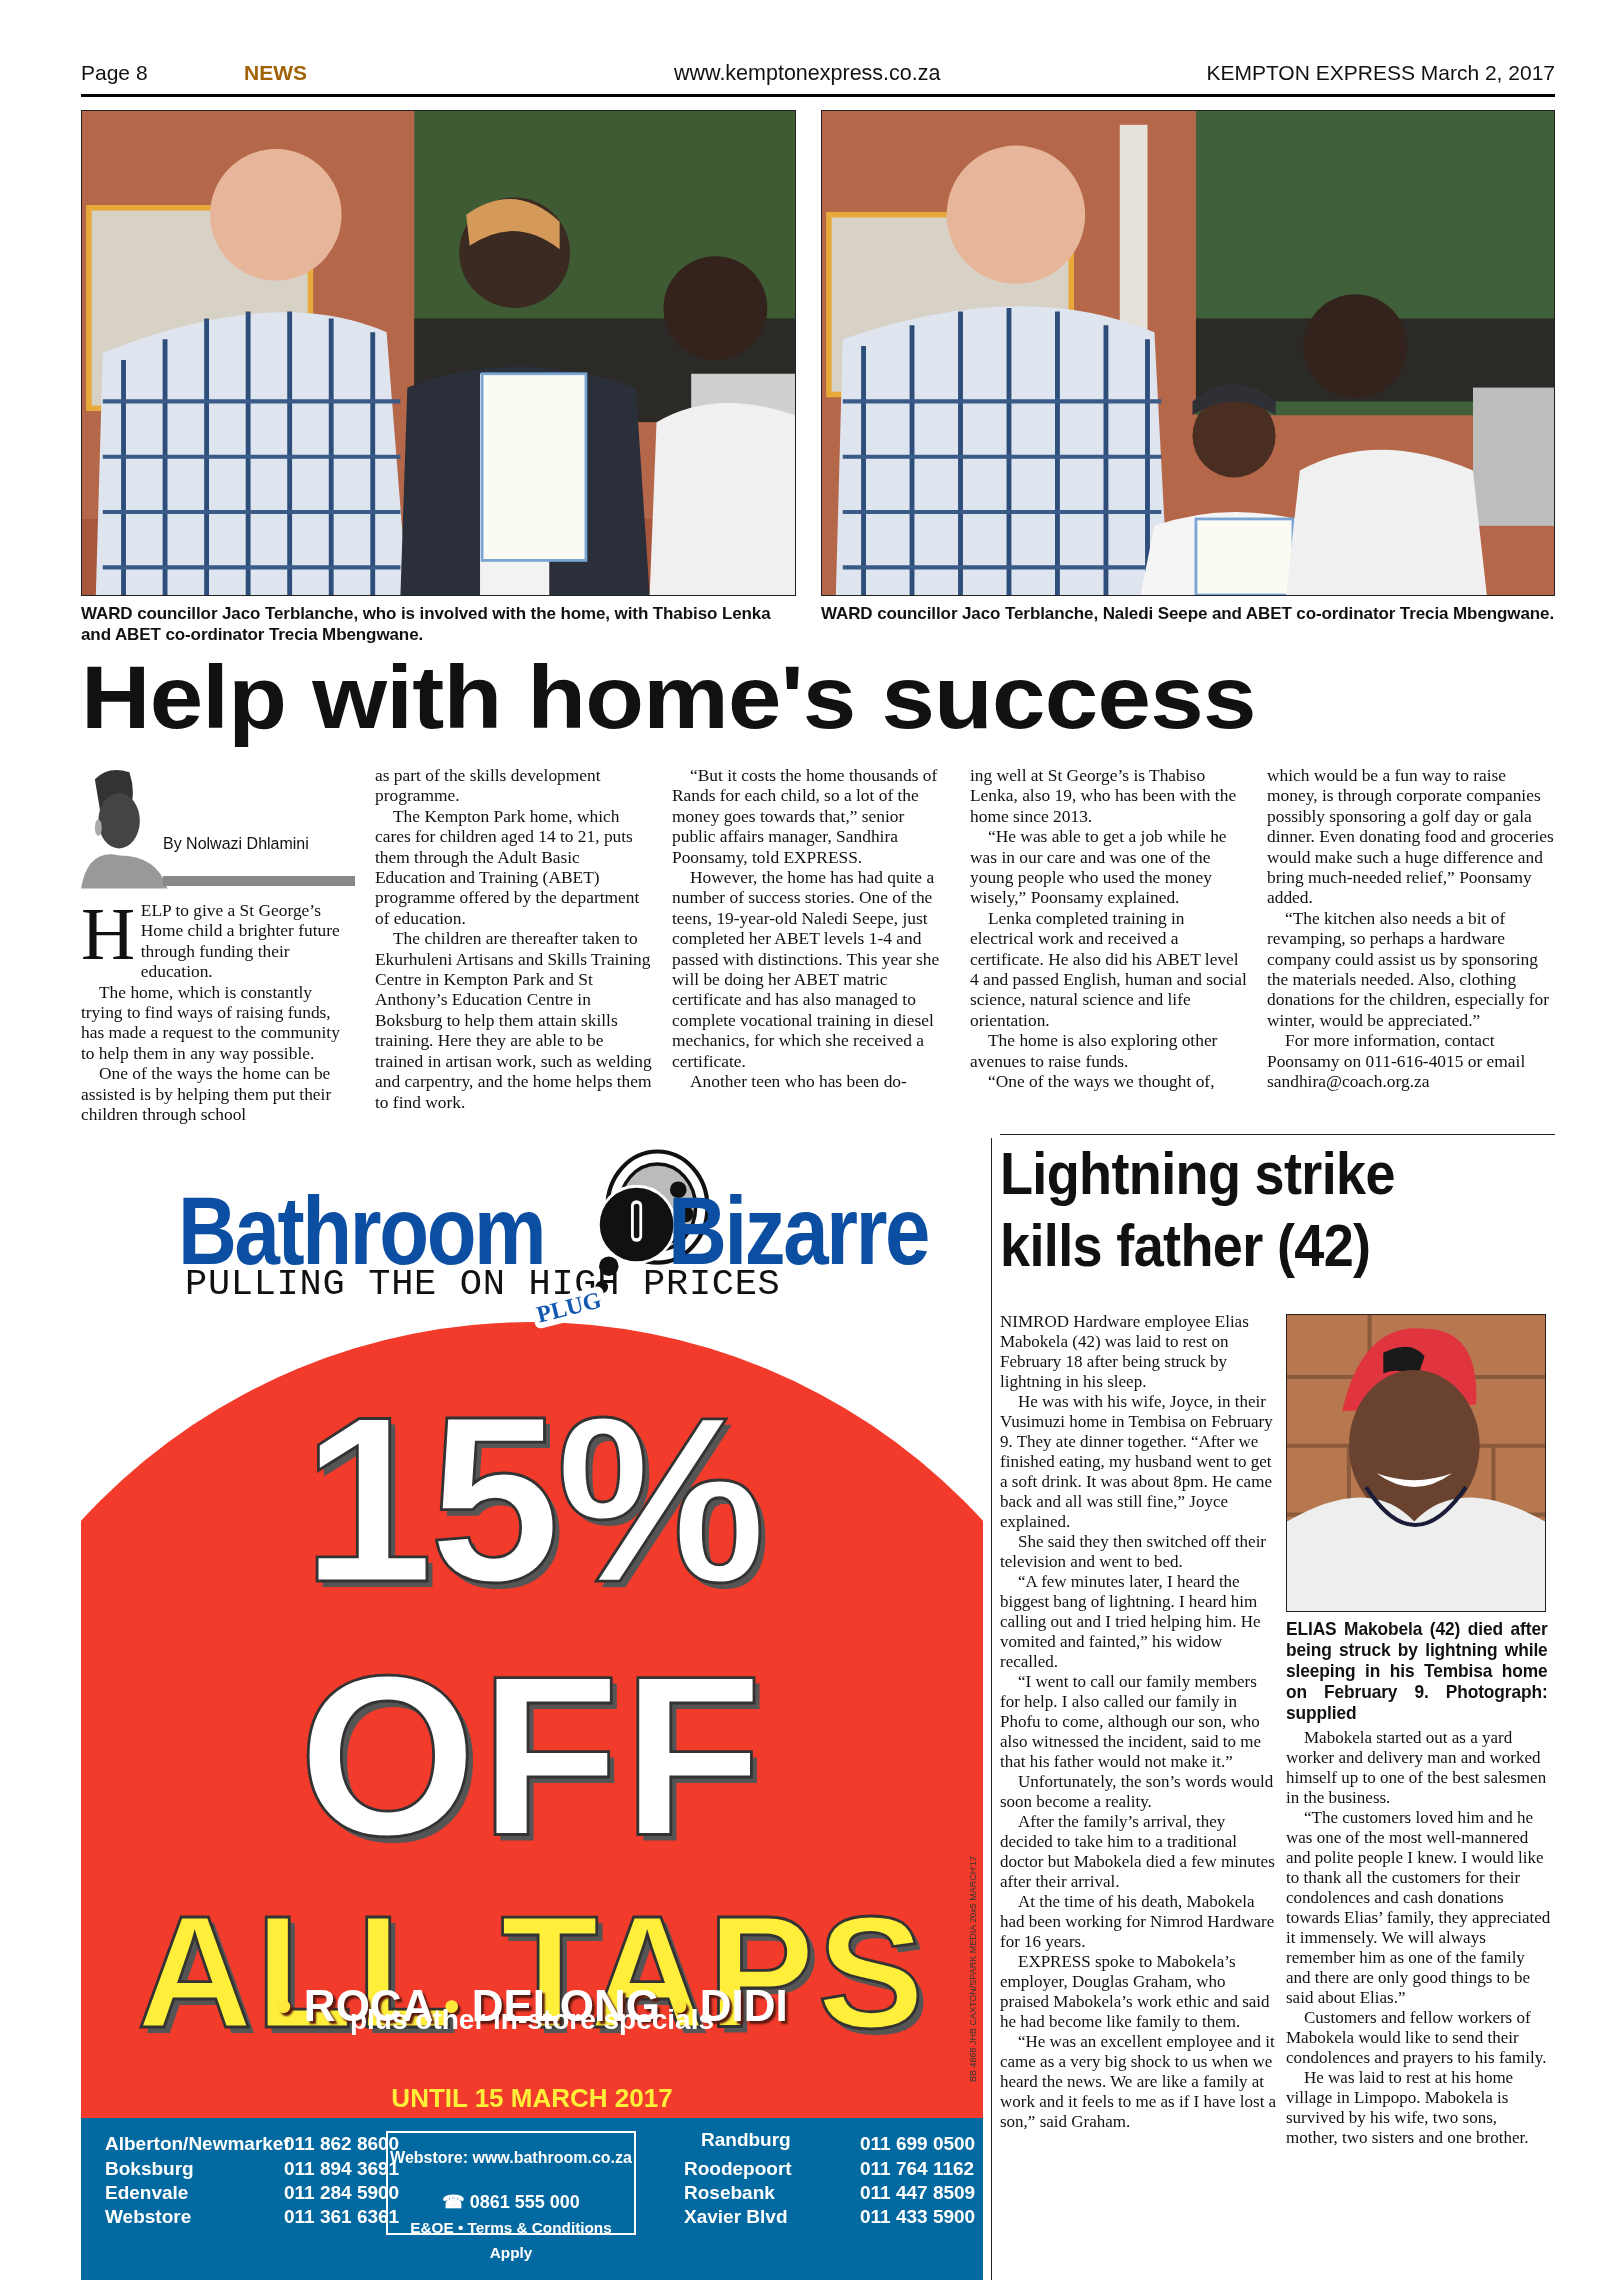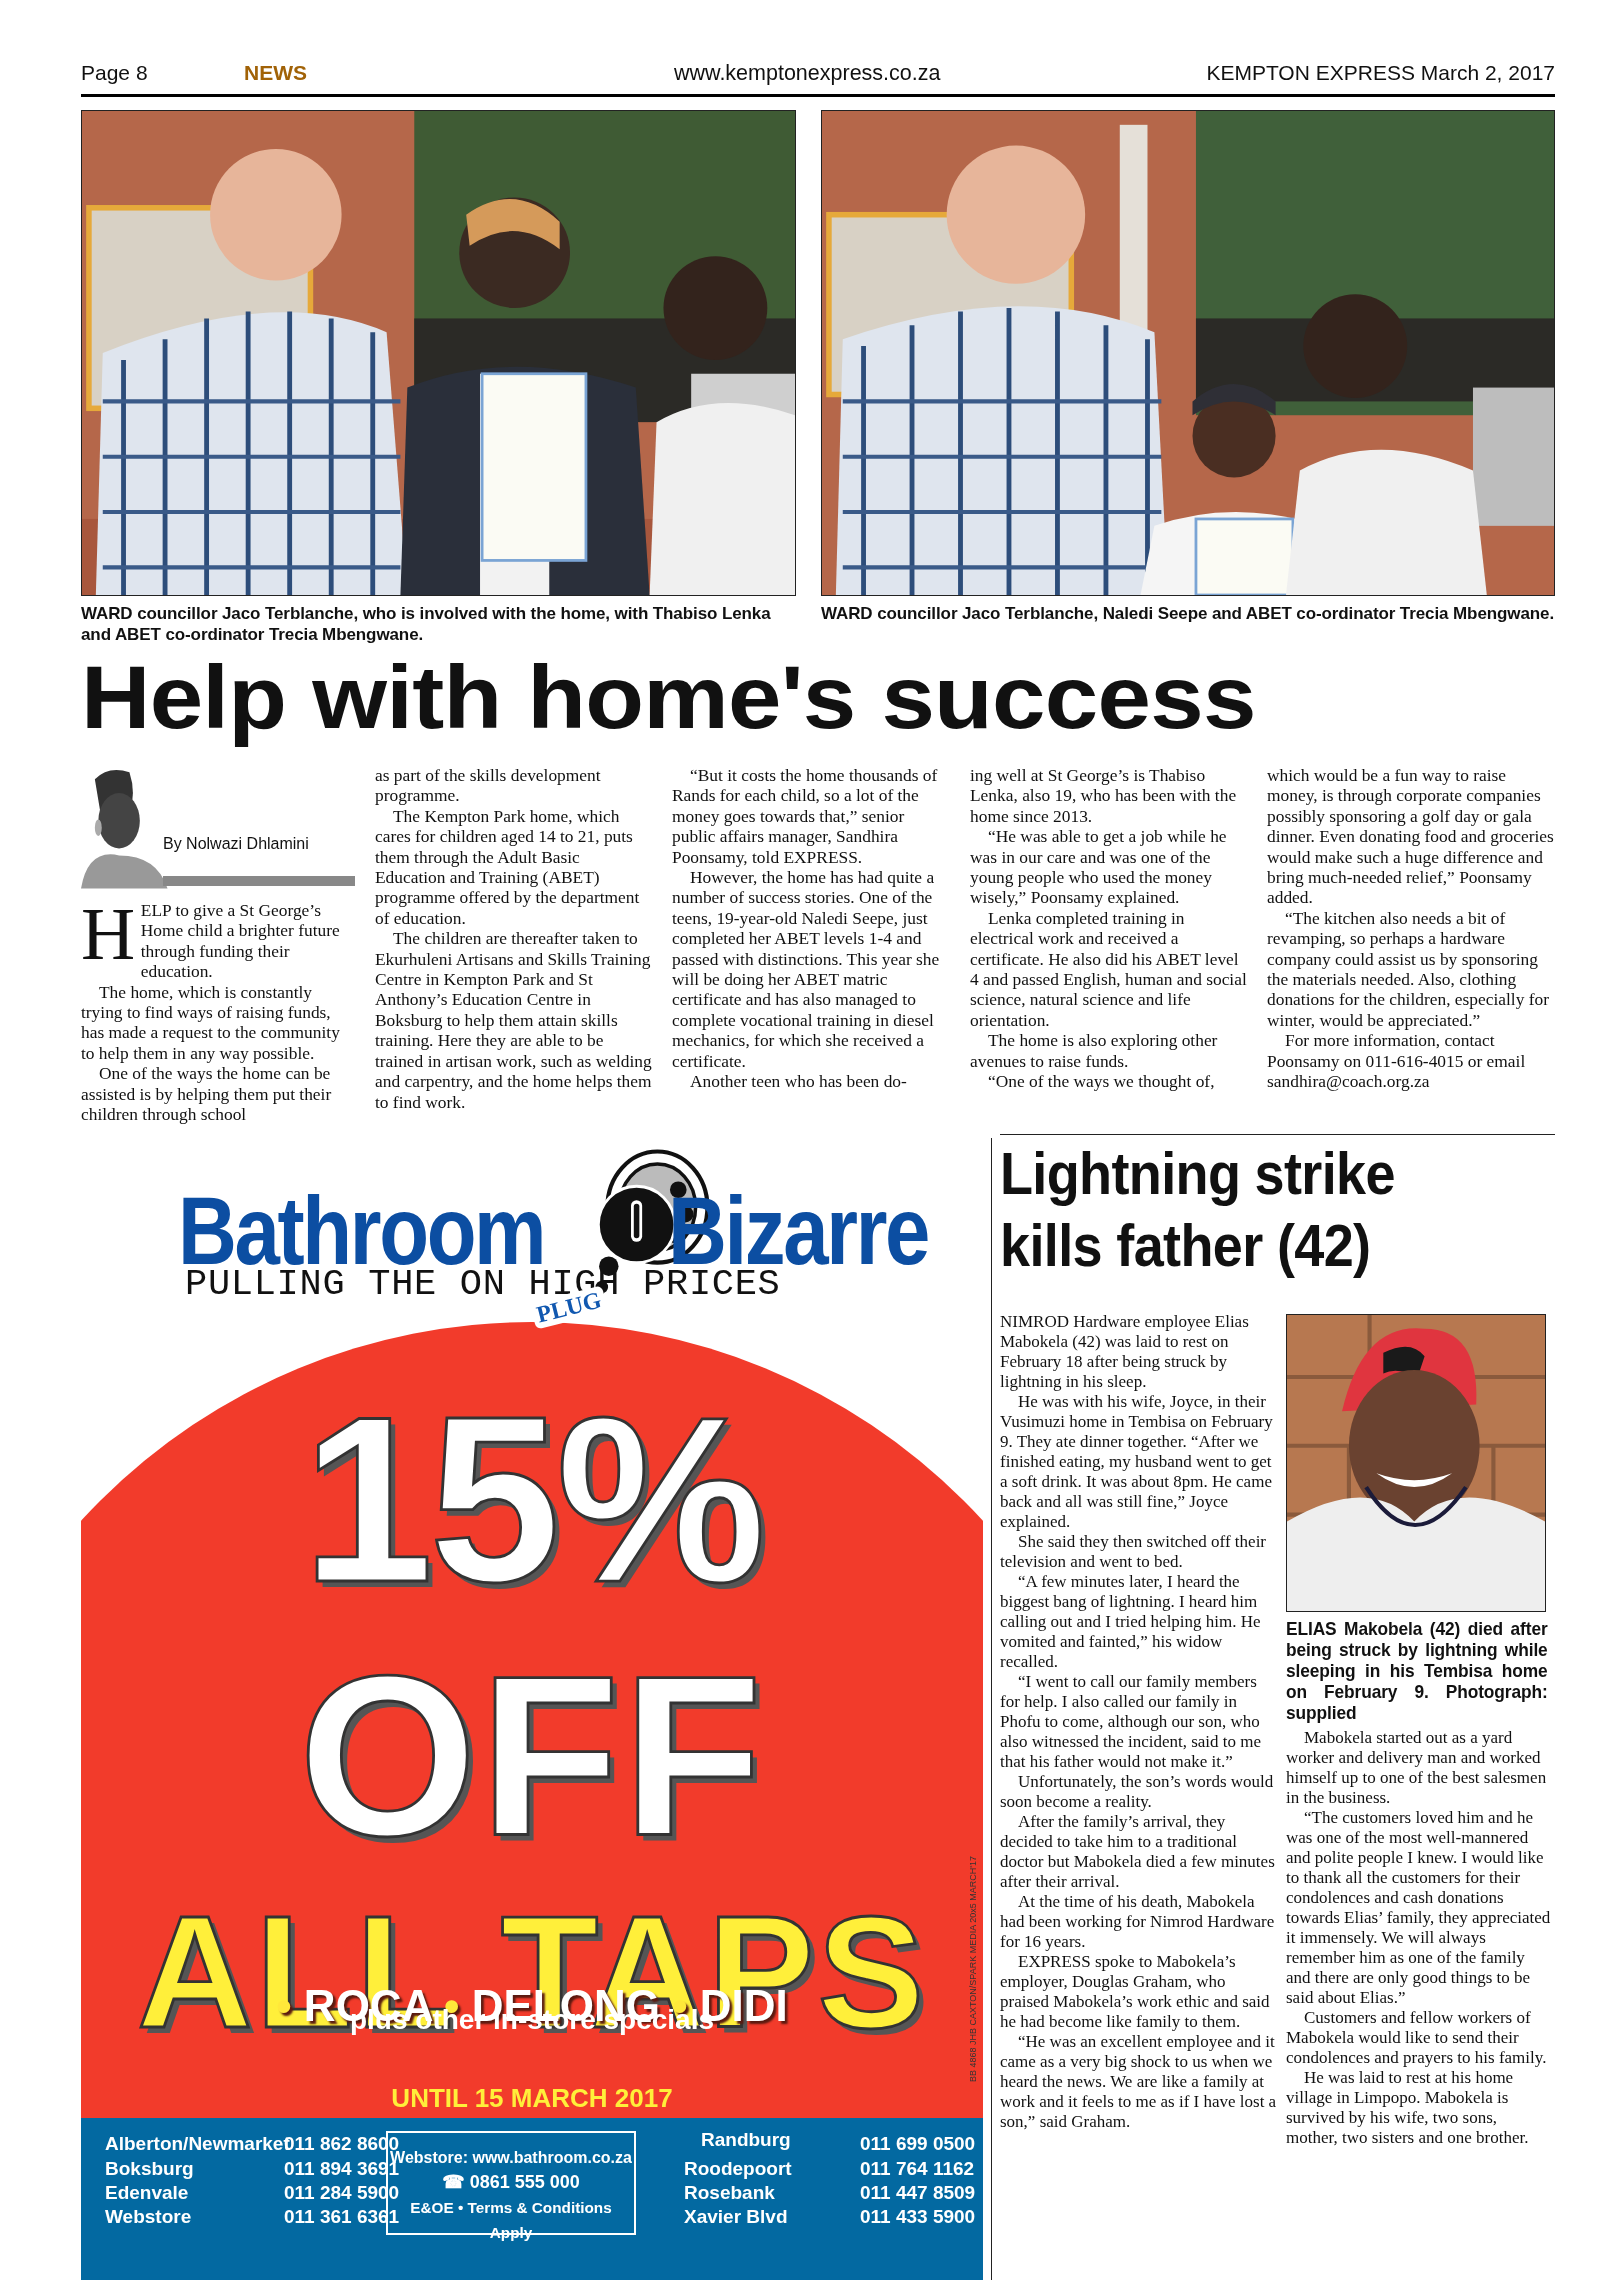--- a/index.html
+++ b/index.html
@@ -263,21 +263,21 @@
     <div class="branch" style="left:203px; top:15.3px;">011 862 8600</div>
     <div class="branch" style="left:24px; top:40px;">Boksburg</div>
     <div class="branch" style="left:203px; top:40px;">011 894 3691</div>
     <div class="branch" style="left:24px; top:64px;">Edenvale</div>
     <div class="branch" style="left:203px; top:64px;">011 284 5900</div>
     <div class="branch" style="left:24px; top:88px;">Webstore</div>
     <div class="branch" style="left:203px; top:88px;">011 361 6361</div>
 
     <div class="webstore-box" style="top:12.5px; height:104px; padding-top:12.5px;">
       <div>Webstore:  www.bathroom.co.za</div>
-      <div style="font-size:18px;">☎ 0861 555 000</div>
+      <div style="font-size:18px;margin-top:20px;">☎ 0861 555 000</div>
       <div style="font-size:15.3px;">E&amp;OE • Terms &amp; Conditions Apply</div>
     </div>
 
     <div class="branch" style="left:603px; top:11px;margin-left:17px;">Randburg</div>
     <div class="branch" style="left:779px; top:15.3px;">011 699 0500</div>
     <div class="branch" style="left:603px; top:40px;">Roodepoort</div>
     <div class="branch" style="left:779px; top:40px;">011 764 1162</div>
     <div class="branch" style="left:603px; top:64px;">Rosebank</div>
     <div class="branch" style="left:779px; top:64px;">011 447 8509</div>
     <div class="branch" style="left:603px; top:88px;">Xavier Blvd</div>

